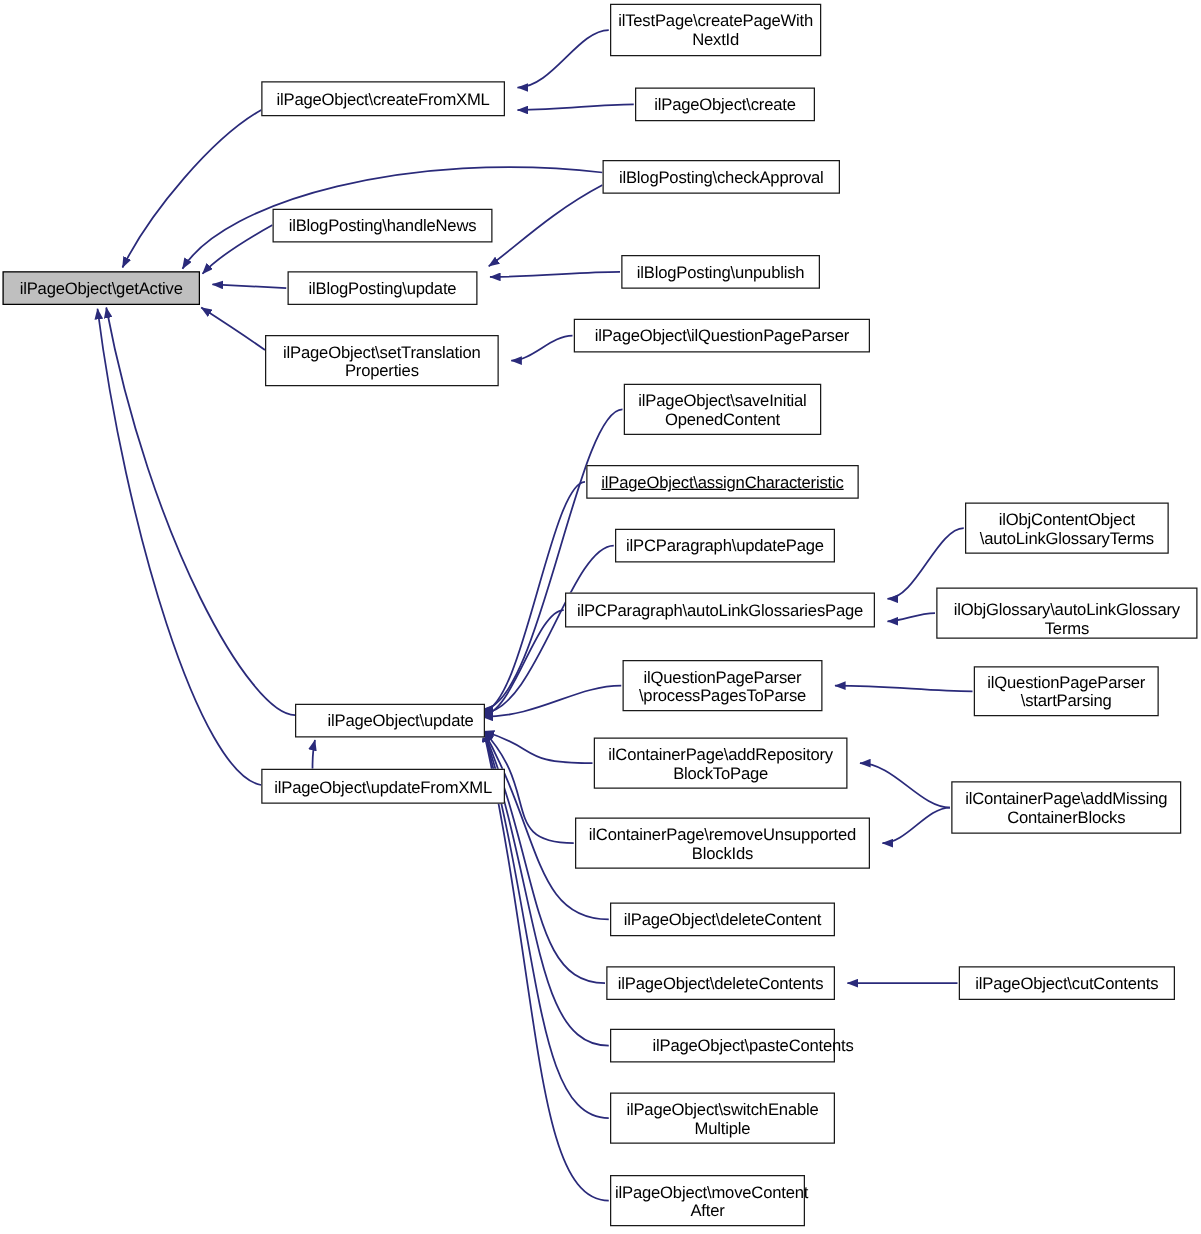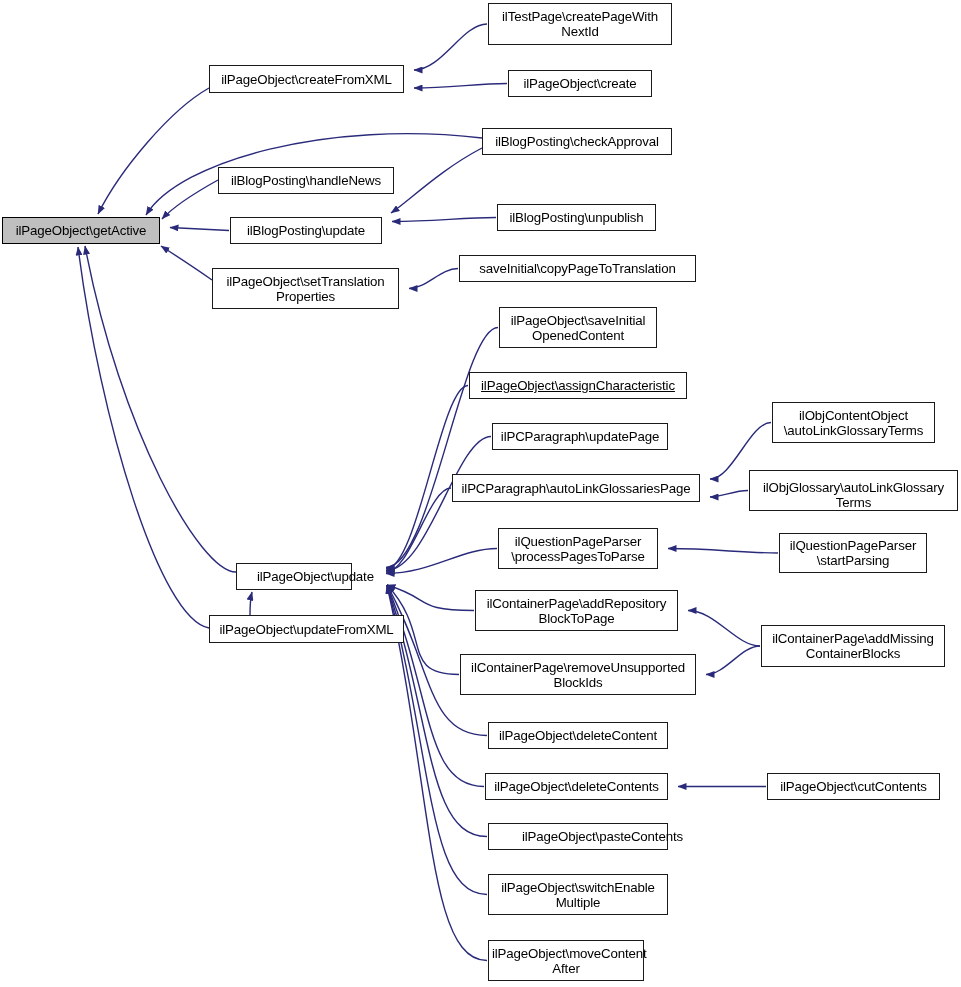--- a/index.html
+++ b/index.html
@@ -95,28 +95,28 @@
         <path d="M766,786.5 L678,786.5" marker-end="url(#arrowhead)"></path>
       </g>
   </svg>
   <div id="nodes-layer">
       <div class="node root" style="left: 2px; top: 217px; width: 158px; height: 27px;"><span class="label">ilPageObject\getActive</span></div>
       <div class="node" style="left: 209px; top: 65px; width: 195px; height: 28px;"><span class="label">ilPageObject\createFromXML</span></div>
       <div class="node" style="left: 218px; top: 167px; width: 176px; height: 27px;"><span class="label">ilBlogPosting\handleNews</span></div>
       <div class="node" style="left: 230px; top: 217px; width: 152px; height: 27px;"><span class="label">ilBlogPosting\update</span></div>
       <div class="node" style="left: 212px; top: 268px; width: 187px; height: 41px;"><span class="label">ilPageObject\setTranslation
 Properties</span></div>
-      <div class="node" style="left: 236px; top: 563px; width: 116px; height: 27px; padding-left: 20px;"><span class="label">ilPageObject\update</span></div>
+      <div class="node" style="left: 236px; top: 563px; width: 152px; height: 27px; padding-left: 20px;"><span class="label">ilPageObject\update</span></div>
       <div class="node" style="left: 209px; top: 615px; width: 195px; height: 28px;"><span class="label">ilPageObject\updateFromXML</span></div>
-      <div class="node" style="left: 488px; top: 3px; width: 184px; height: 42px; justify-content: flex-end;"><span class="label">ilTestPage\createPageWith
+      <div class="node" style="left: 488px; top: 3px; width: 169px; height: 42px; justify-content: flex-end;"><span class="label">ilTestPage\createPageWith
 NextId</span></div>
       <div class="node" style="left: 508px; top: 70px; width: 144px; height: 27px;"><span class="label">ilPageObject\create</span></div>
       <div class="node" style="left: 482px; top: 128px; width: 190px; height: 27px;"><span class="label">ilBlogPosting\checkApproval</span></div>
       <div class="node" style="left: 497px; top: 204px; width: 159px; height: 27px;"><span class="label">ilBlogPosting\unpublish</span></div>
-      <div class="node" style="left: 459px; top: 255px; width: 237px; height: 27px;"><span class="label">saveInitial\copyPageToTranslation</span></div>
+      <div class="node" style="left: 459px; top: 255px; width: 237px; height: 27px;"><span class="label">ilPageObject\ilQuestionPageParser</span></div>
       <div class="node" style="left: 499px; top: 307px; width: 158px; height: 41px;"><span class="label">ilPageObject\saveInitial
 OpenedContent</span></div>
       <div class="node" style="left: 469px; top: 372px; width: 218px; height: 27px; text-decoration: underline;"><span class="label">ilPageObject\assignCharacteristic</span></div>
       <div class="node" style="left: 492px; top: 423px; width: 176px; height: 27px;"><span class="label">ilPCParagraph\updatePage</span></div>
       <div class="node" style="left: 452px; top: 474px; width: 248px; height: 28px;"><span class="label">ilPCParagraph\autoLinkGlossariesPage</span></div>
       <div class="node" style="left: 498px; top: 528px; width: 160px; height: 41px;"><span class="label">ilQuestionPageParser
 \processPagesToParse</span></div>
       <div class="node" style="left: 475px; top: 590px; width: 203px; height: 41px;"><span class="label">ilContainerPage\addRepository
 BlockToPage</span></div>
       <div class="node" style="left: 460px; top: 654px; width: 236px; height: 41px;"><span class="label">ilContainerPage\removeUnsupported

